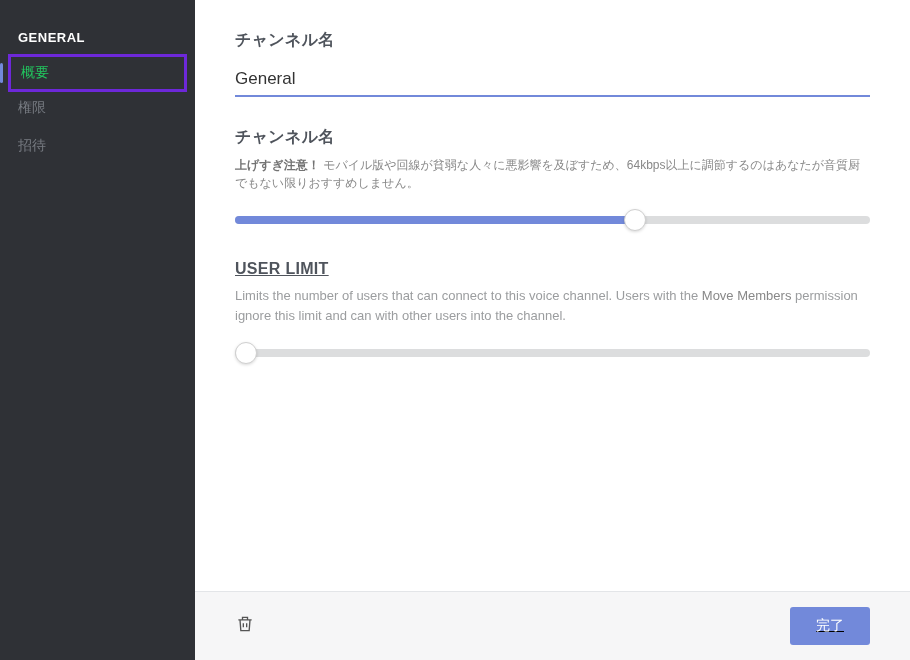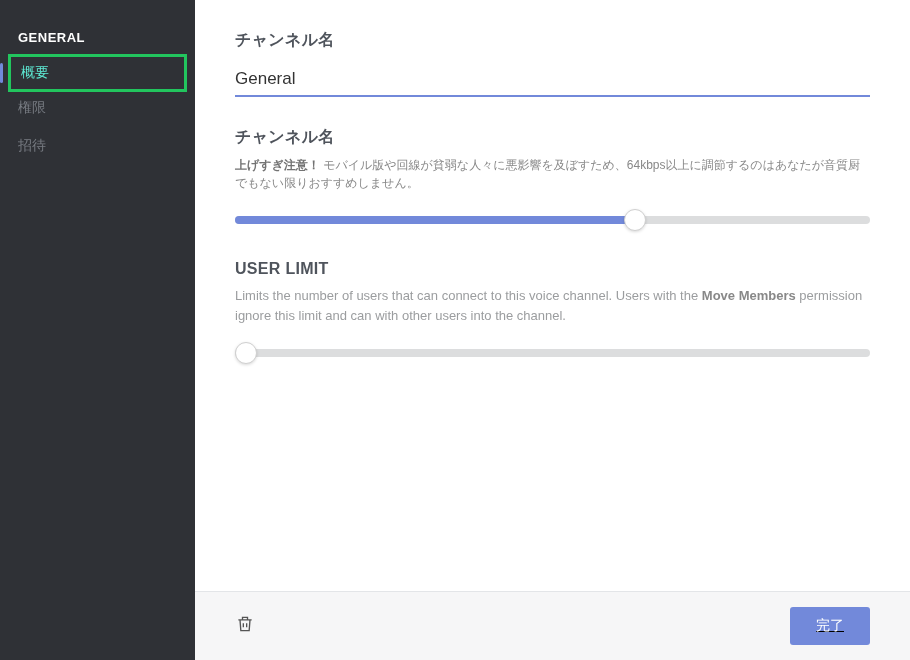--- a/index.html
+++ b/index.html
@@ -30,22 +30,22 @@
       padding: 0 18px 12px;
     }
     .sidebar-item {
       padding: 10px 18px;
       color: #777b82;
       font-size: 14px;
       cursor: pointer;
       position: relative;
     }
     .sidebar-item.active {
-      color: #5eead4;
-      border: 3px solid #22c55e;
+      color: #22c55e;
+      border: 3px solid #6d28d9;
       margin: -3px 8px -3px 8px;
       padding: 7px 10px;
     }
     .sidebar-item.active::before {
       content: "";
       position: absolute;
       left: -11px;
       top: 6px;
       bottom: 6px;
       width: 3px;
@@ -65,20 +65,21 @@
     }
     .field-label {
       font-size: 16px;
       font-weight: 700;
       color: #4f545c;
       margin-bottom: 12px;
       letter-spacing: 0.3px;
     }
     .field-label.upper {
       text-transform: uppercase;
+      text-decoration: underline;
     }
     .text-input {
       width: 100%;
       border: none;
       border-bottom: 2px solid #7289da;
       font-size: 17px;
       padding: 6px 0;
       outline: none;
       color: #333;
       background: transparent;
@@ -98,21 +99,21 @@
       font-weight: 700;
     }
     .desc-text {
       font-size: 13px;
       color: #9b9d9f;
       line-height: 1.5;
       margin-bottom: 18px;
       margin-top: -4px;
     }
     .desc-text .bold {
-      font-weight: 700;
+      font-weight: 400;
       color: #888;
     }
     .slider-wrap {
       position: relative;
       height: 20px;
       display: flex;
       align-items: center;
     }
     .slider-track {
       width: 100%;

